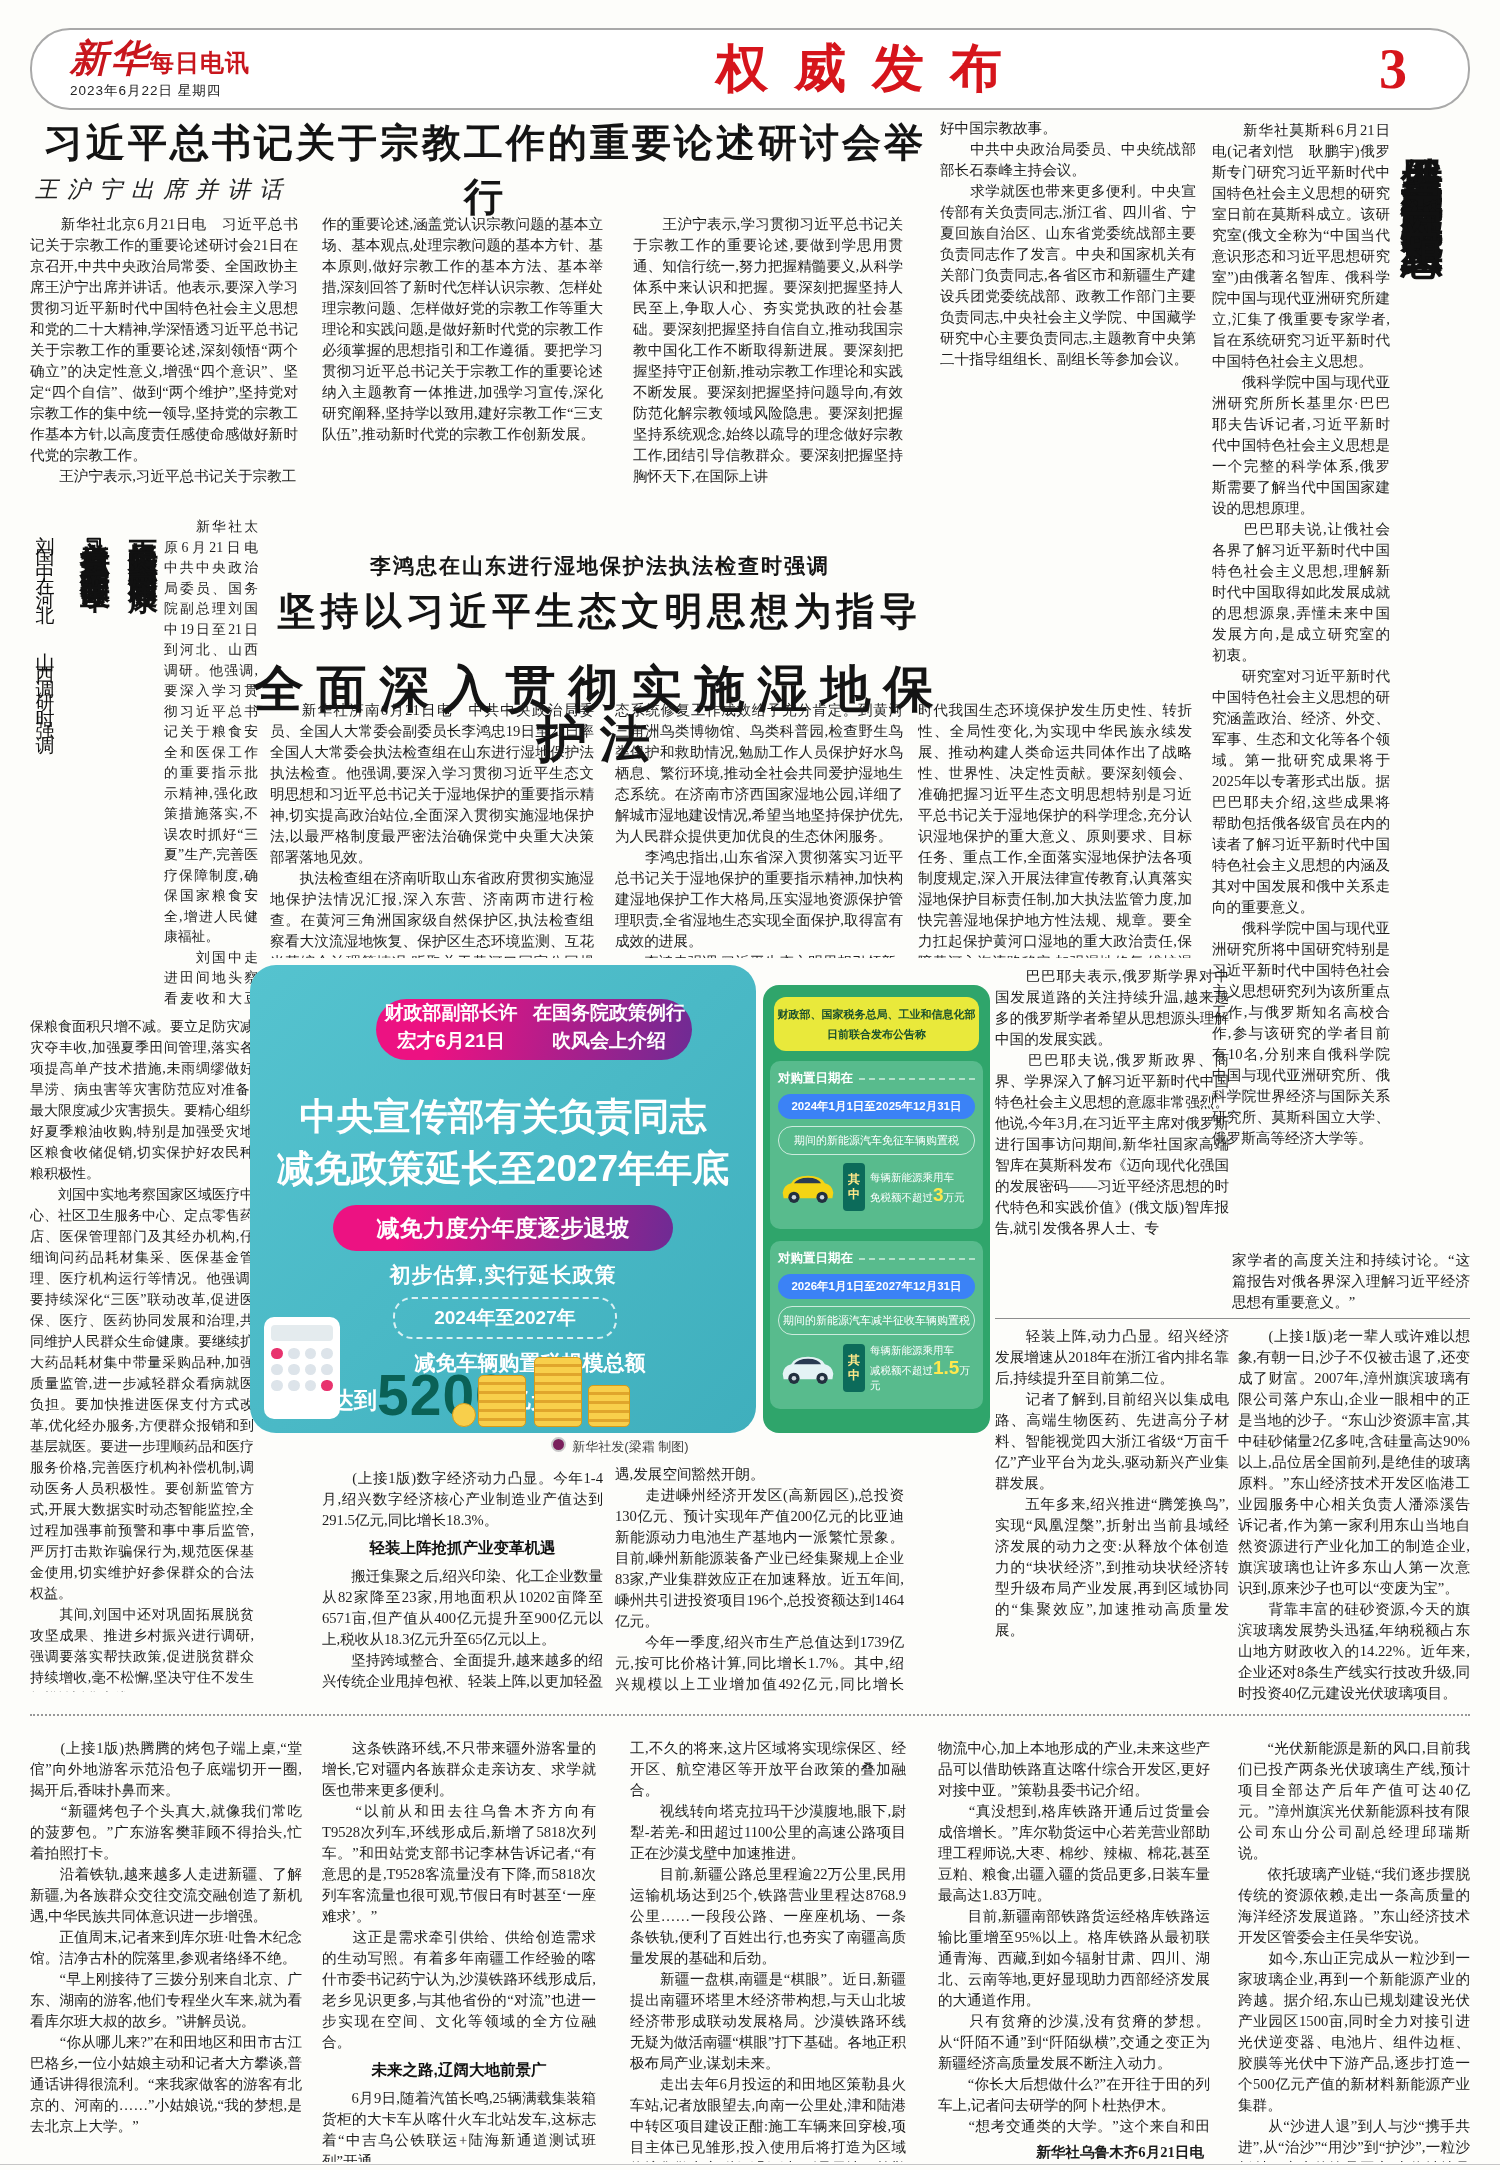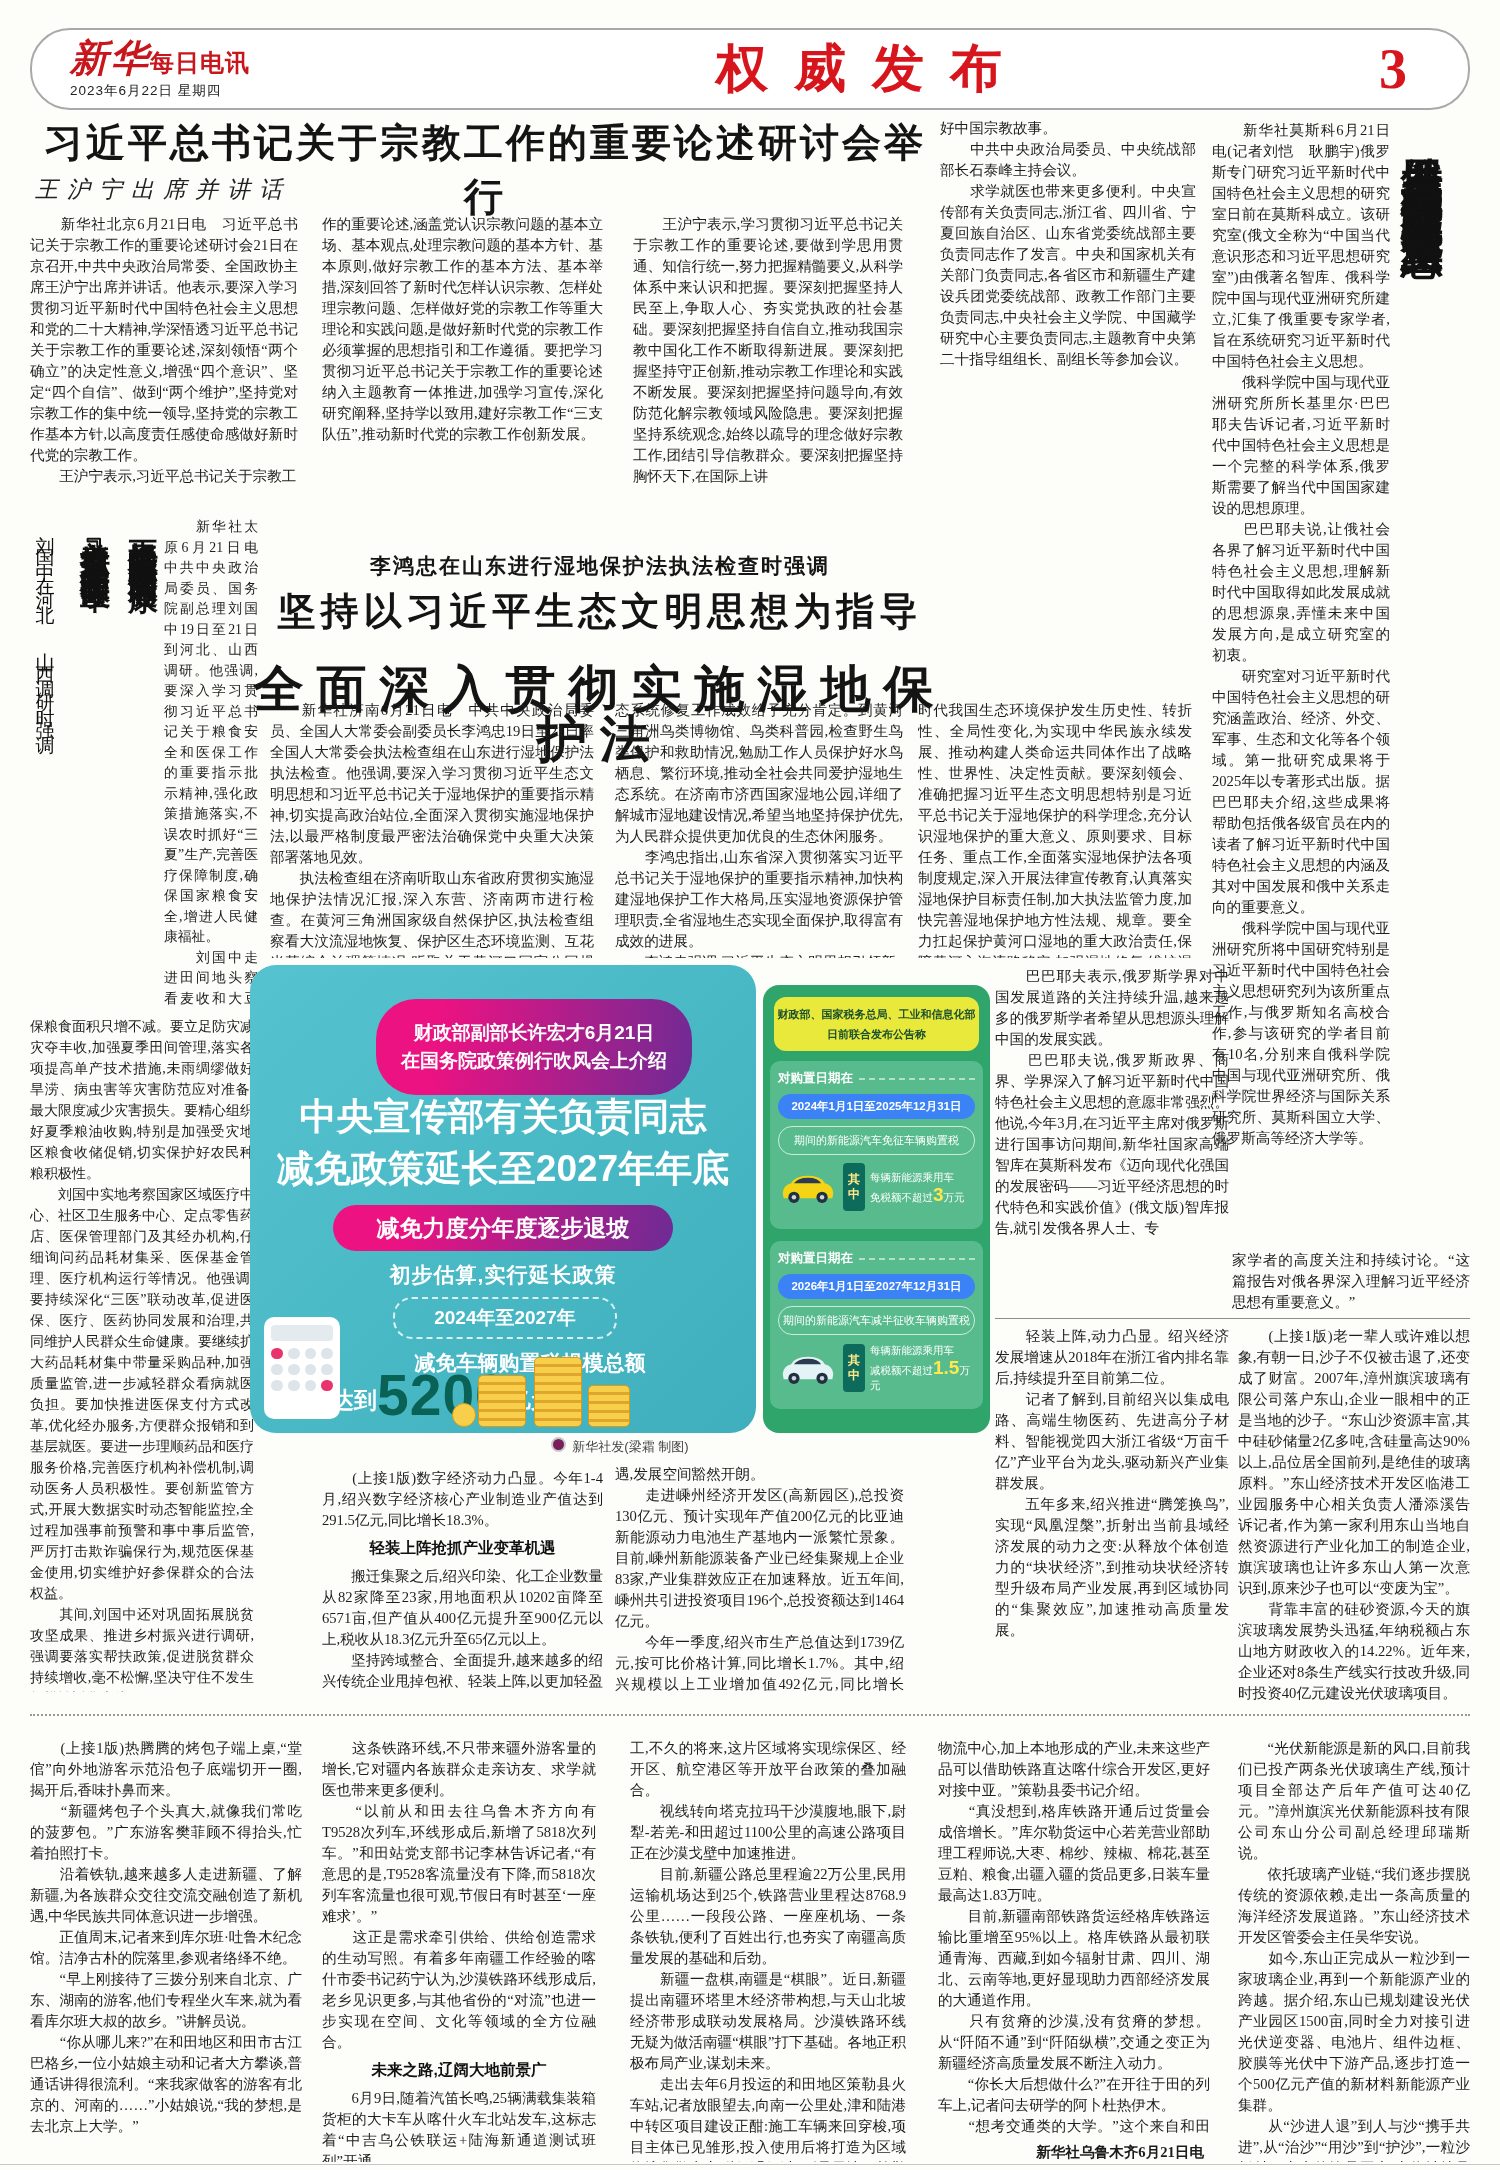--- a/index.html
+++ b/index.html
@@ -39,21 +39,21 @@
   .wl-c3{left:918px;top:700px;width:274px;height:258px;}
   
   .ru-col{left:1212px;top:120px;width:178px;height:1126px;}
   .ru-vhl{left:1394px;top:124px;height:1122px;font-size:42px;font-weight:900;letter-spacing:3px;color:#111;}
   .ru-r1{left:995px;top:966px;width:234px;height:346px;}
   .ru-r2{left:1232px;top:1250px;width:238px;height:62px;}
   .rule-right{left:995px;top:1318px;width:475px;height:0;border-top:1px solid #8d8d8d;}
   
   .info{left:250px;top:965px;width:740px;height:497px;font-family:"Liberation Sans",sans-serif;}
   .panel-teal{position:absolute;left:0;top:0;width:506px;height:468px;background:linear-gradient(135deg,#55c3cf,#3fafbd);border-radius:26px;overflow:hidden;}
-  .pill1{position:absolute;left:126px;top:34px;width:316px;height:96px;border-radius:40px;background:linear-gradient(100deg,#ec1282 20%,#6e2b94);display:flex;flex-direction:column;justify-content:center;text-align:center;color:#fff;font-weight:700;font-size:19px;line-height:28px;}
+  .pill1{position:absolute;left:126px;top:34px;width:316px;height:61px;border-radius:40px;background:linear-gradient(100deg,#ec1282 20%,#6e2b94);display:flex;flex-direction:row;justify-content:center;text-align:center;color:#fff;font-weight:700;font-size:19px;line-height:28px;}
   .info-title{position:absolute;left:0;top:126px;width:100%;text-align:center;color:#fff;font-weight:900;font-size:37px;line-height:52px;}
   .pill2{position:absolute;left:83px;top:240px;width:340px;height:46px;border-radius:23px;background:linear-gradient(100deg,#ec1282 20%,#6e2b94);color:#fff;font-weight:800;font-size:23px;display:flex;align-items:center;justify-content:center;}
   .estline{position:absolute;left:0;top:296px;width:100%;text-align:center;color:#fff;font-weight:700;font-size:21px;letter-spacing:1px;}
   .dashedbox{position:absolute;left:143px;top:332px;width:220px;height:38px;border:2px dashed rgba(255,255,255,.8);border-radius:19px;color:#fff;font-weight:800;font-size:19px;display:flex;align-items:center;justify-content:center;}
   .totline{position:absolute;left:90px;top:384px;width:380px;text-align:center;color:#fff;font-weight:800;font-size:21px;}
   .amount{position:absolute;left:58px;top:402px;display:flex;align-items:flex-end;color:#fff;font-weight:800;}
   .amount .a1{font-size:23px;line-height:48px;}
   .amount .a2{font-size:57px;line-height:57px;color:#0a6156;letter-spacing:1px;font-weight:900;}
   .amount .a3{font-size:23px;line-height:48px;}
   .calc{position:absolute;left:14px;top:352px;width:76px;height:102px;background:#fff;border-radius:10px;padding:8px 7px;box-sizing:border-box;}

